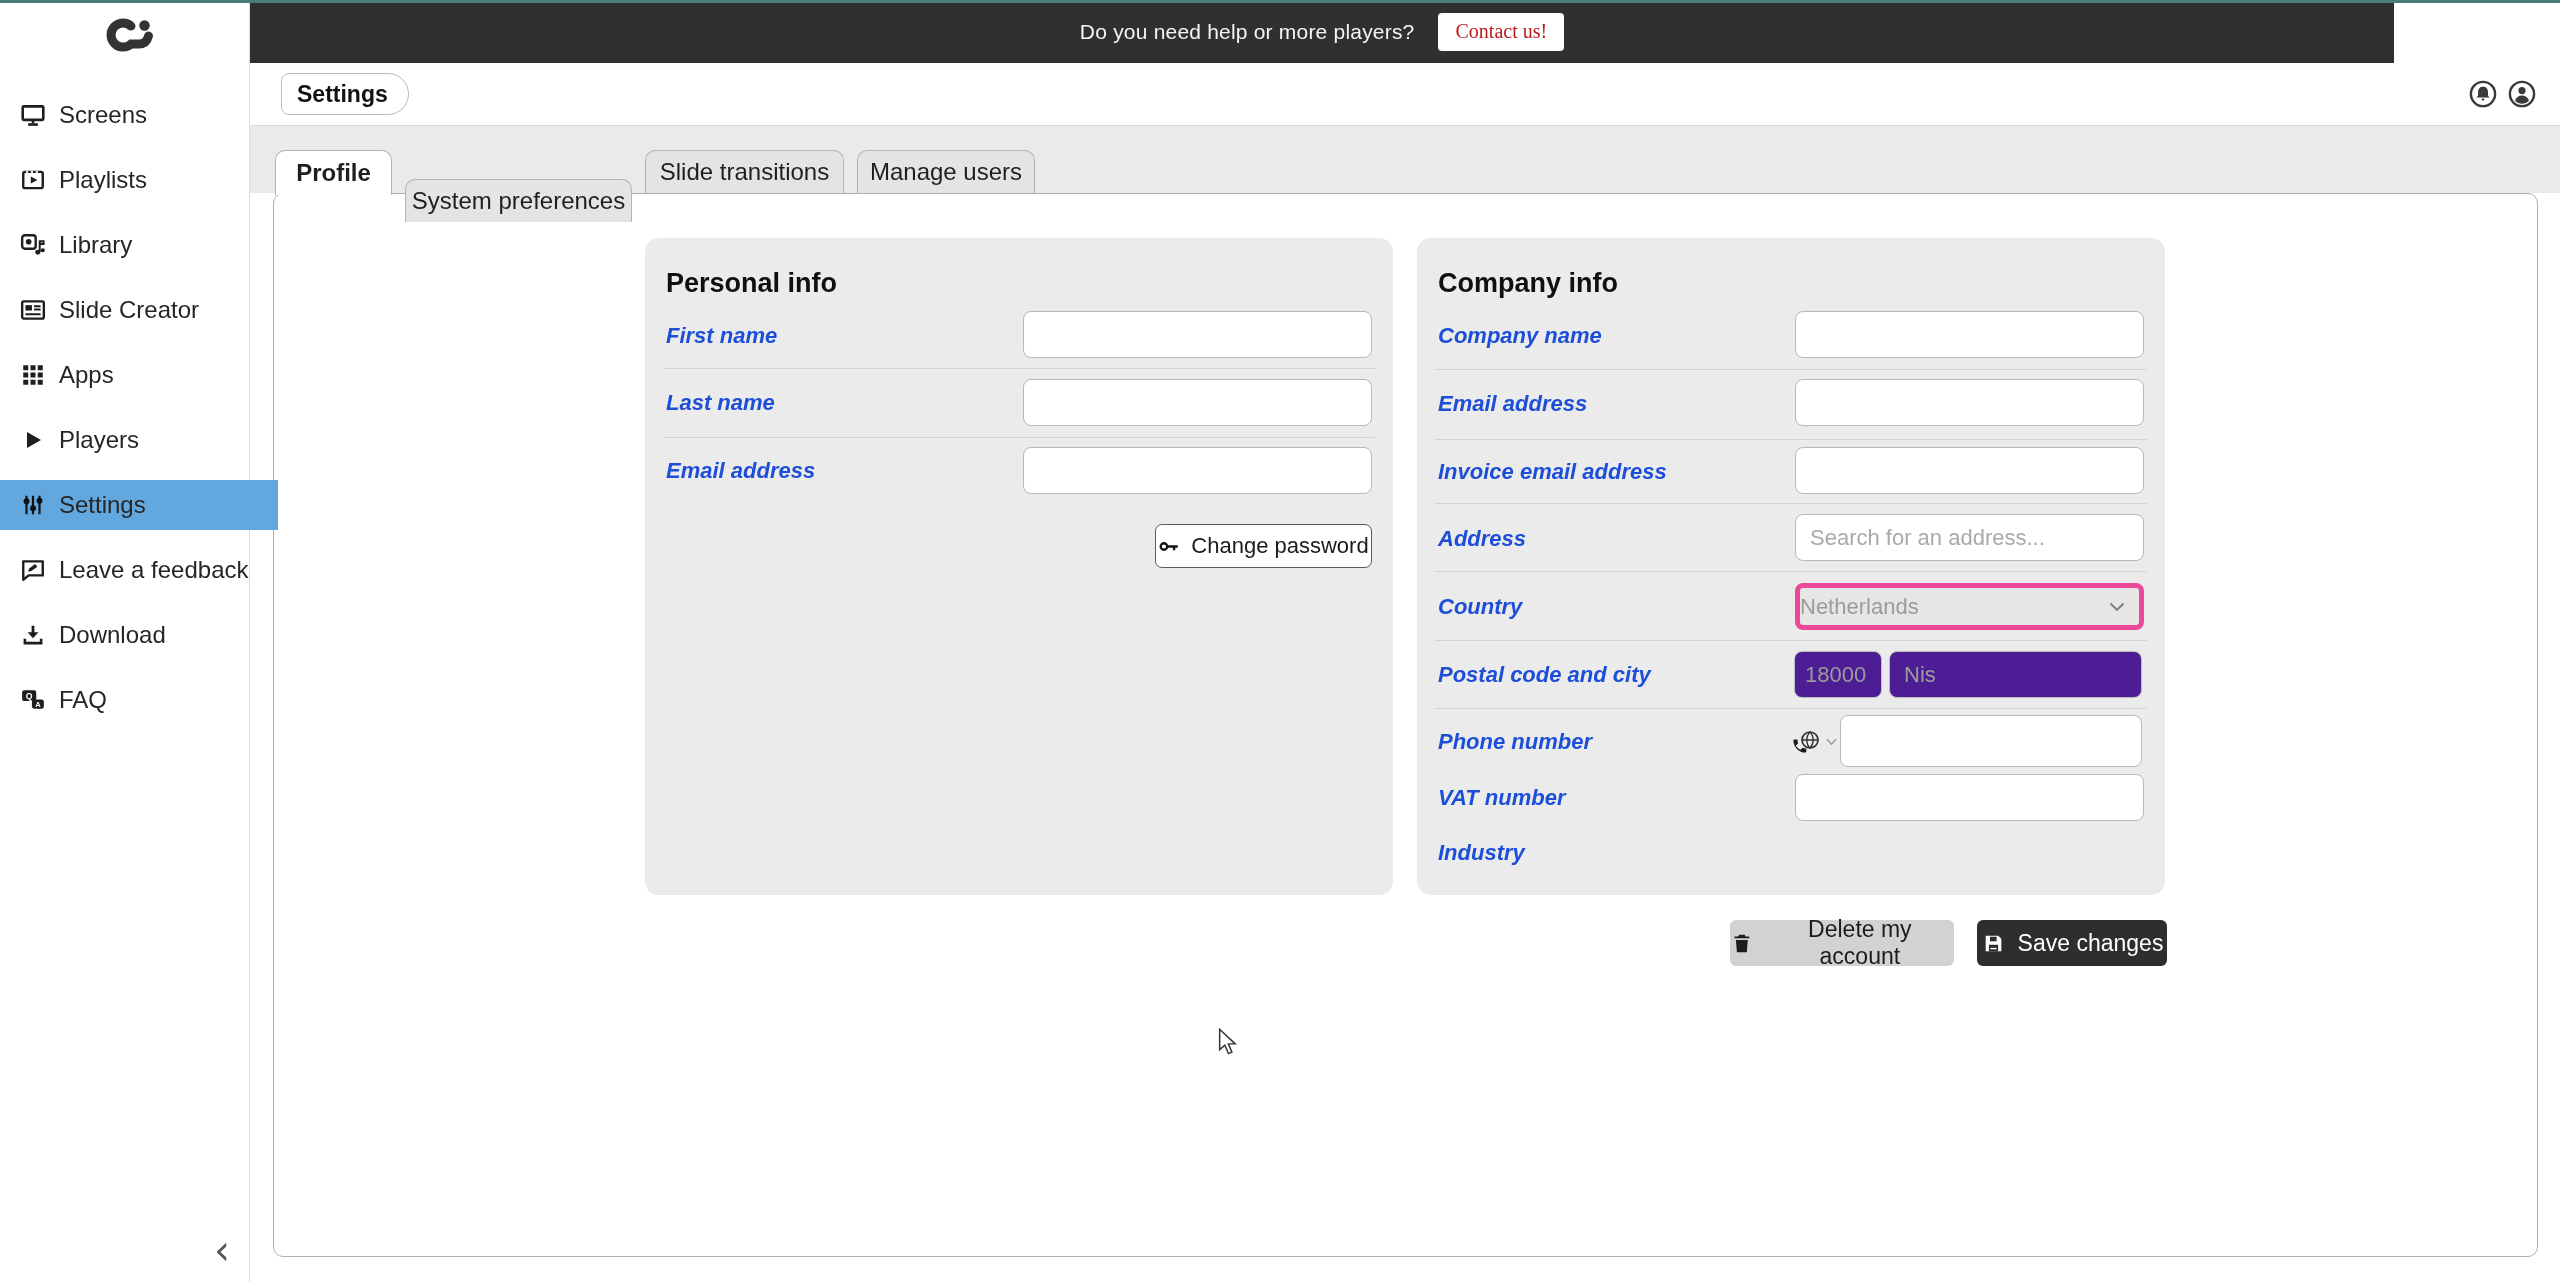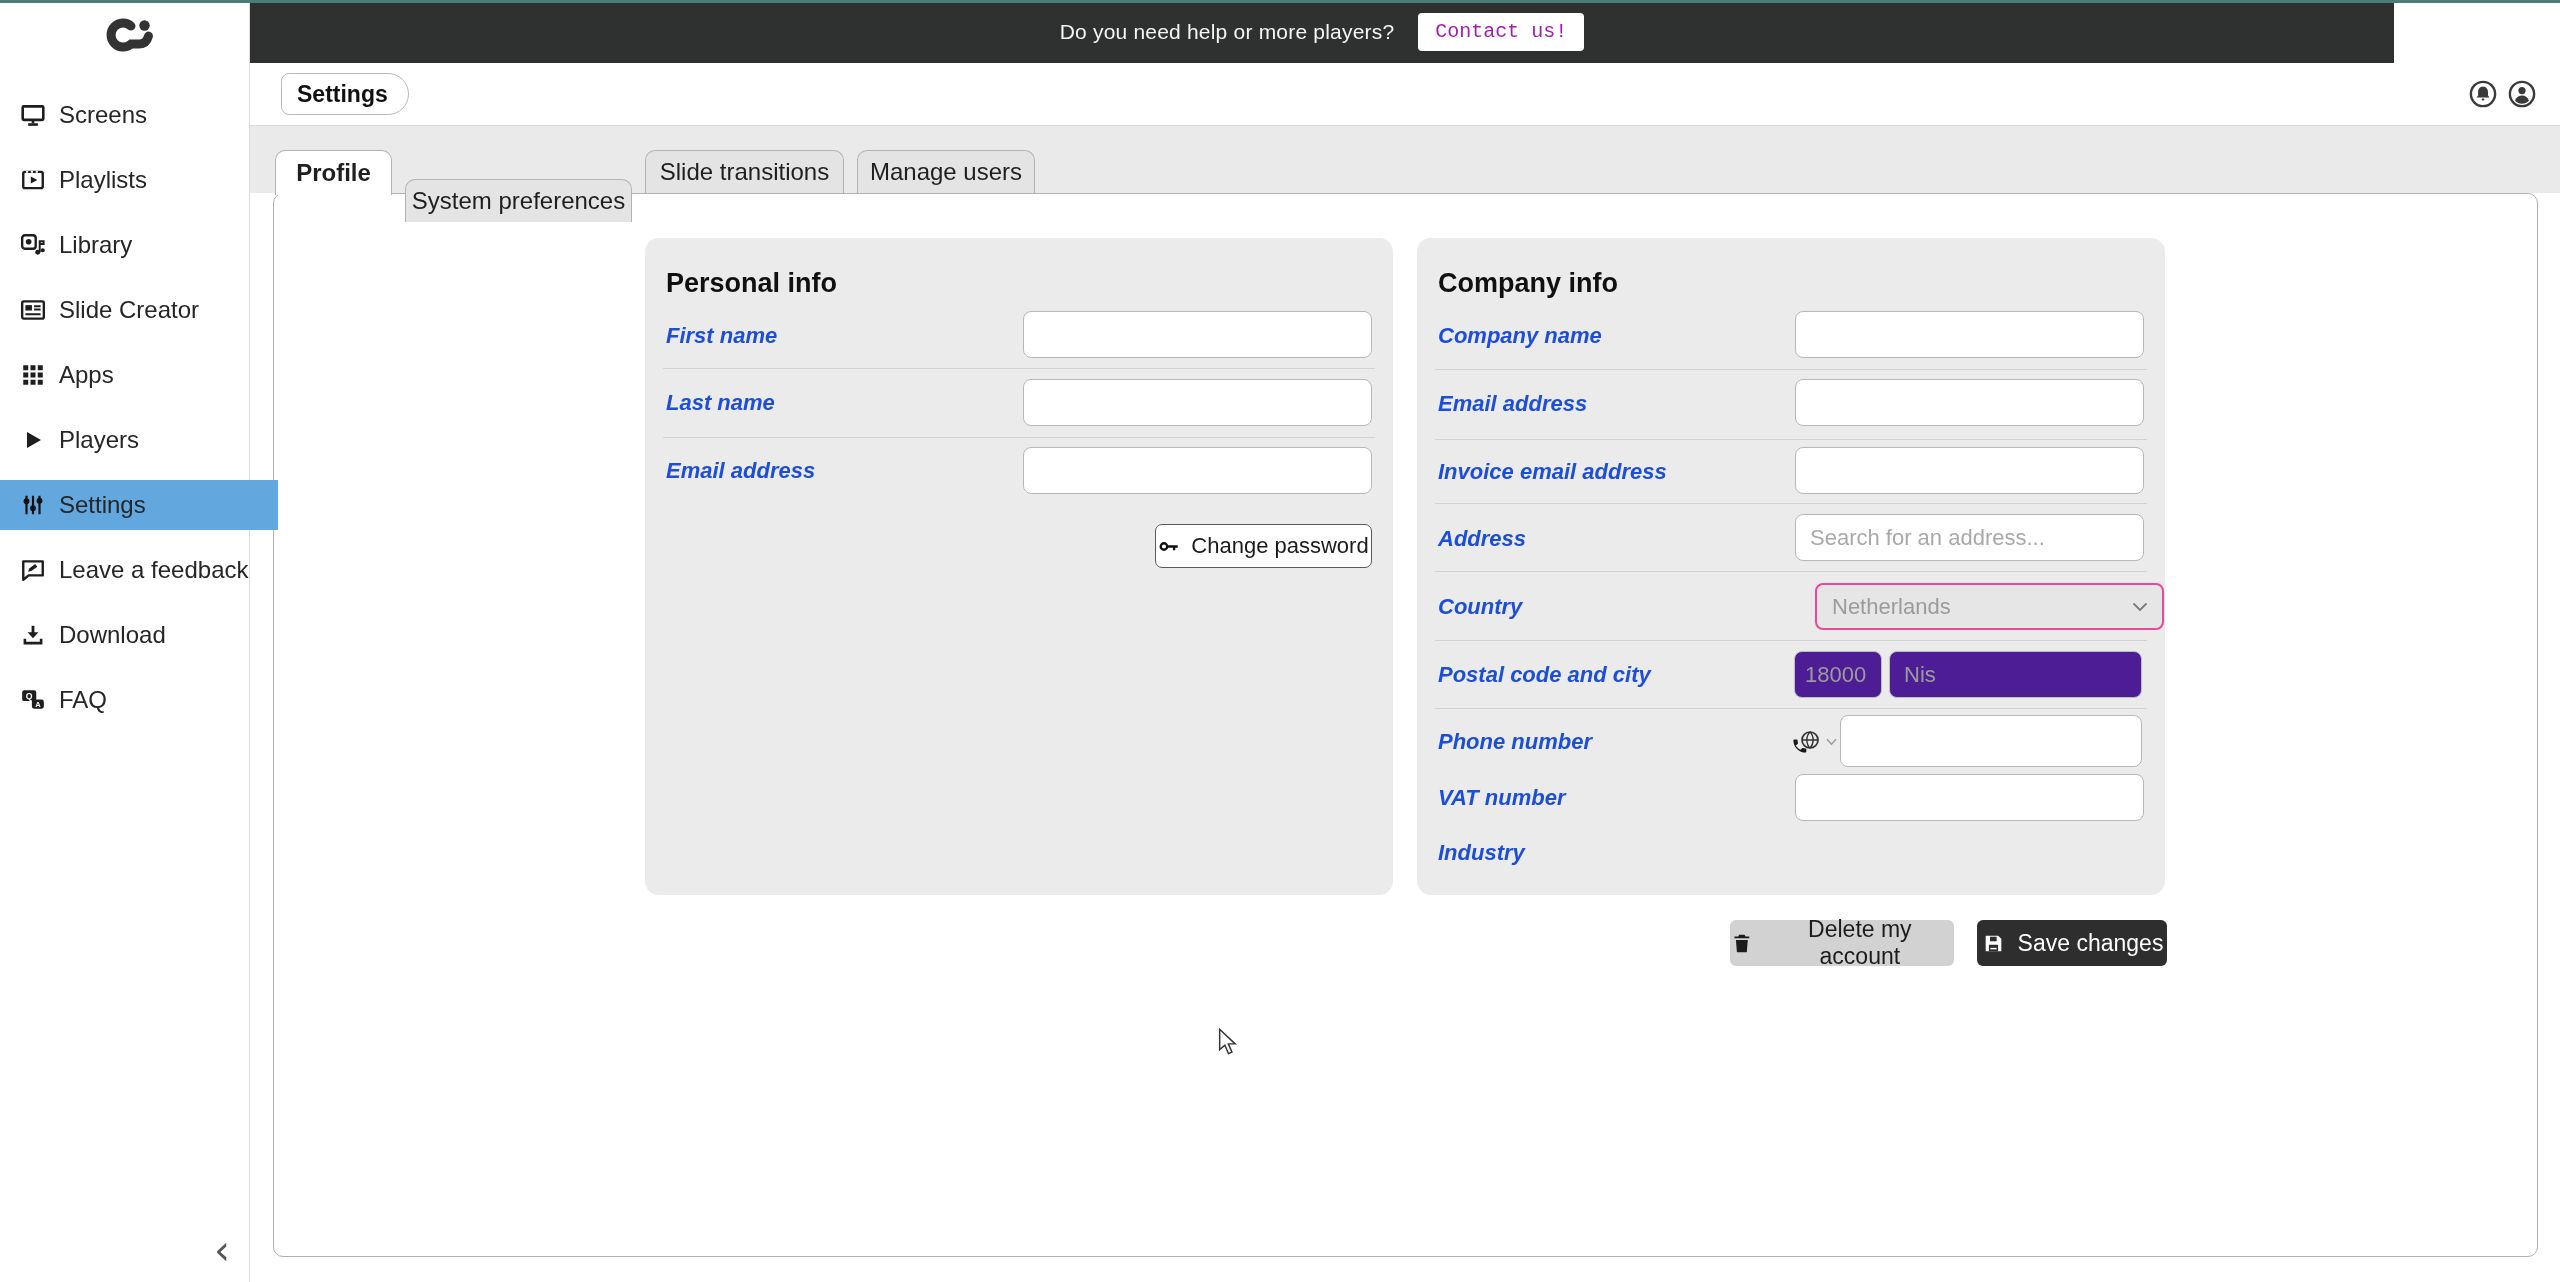--- a/index.html
+++ b/index.html
@@ -15,21 +15,21 @@
   .logo { position:absolute; left:98px; top:18px; width:58px; height:36px; cursor:pointer; }
   .side-item { position:absolute; left:0; width:278px; height:50px; display:flex; align-items:center; cursor:pointer; }
   .side-item .s-icon { position:absolute; left:20px; width:26px; height:26px; display:flex; align-items:center; justify-content:center; }
   .side-item .s-label { position:absolute; left:59px; font-size:24px; color:#262626; white-space:nowrap; }
   .side-item.active { background:#62a8df; }
   .collapse { position:absolute; left:204px; top:1232px; width:36px; height:40px; font-size:40px; line-height:36px; color:#555; text-align:center; cursor:pointer; font-family:"DejaVu Sans", sans-serif; }
 
   
   .topbar { position:absolute; left:250px; top:0; width:2144px; height:63px; background:#2f3030; display:flex; align-items:center; justify-content:center; gap:24px; z-index:20; }
   .topbar .help-text { color:#f5f5f5; font-size:21px; letter-spacing:0.2px; }
-  .contact-btn { background:#ffffff; color:#a21caf; font-size:20px; border:none; border-radius:4px; height:38px; padding:0 17px; cursor:pointer; font-family:Liberation Mono, monospace; }
+  .contact-btn { background:#ffffff; color:#b91c1c; font-size:20px; border:none; border-radius:4px; height:38px; padding:0 17px; cursor:pointer; font-family:Liberation Serif, serif; }
 
   
   .header-strip { position:absolute; left:250px; top:63px; width:2310px; height:63px; background:#ffffff; border-bottom:1px solid #d9d9d9; z-index:10; }
   .crumb { position:absolute; left:31px; top:10px; height:42px; min-width:84px; padding:0 20px 0 15px; background:#fff; border:1px solid #b9b9b9; border-radius:8px 21px 21px 8px; display:flex; align-items:center; font-size:23px; font-weight:bold; color:#111; cursor:pointer; }
   .hdr-icons { position:absolute; right:24px; top:17px; display:flex; gap:11px; }
   .hdr-icon { width:28px; height:28px; cursor:pointer; }
 
   
   .tabstrip { position:absolute; left:250px; top:126px; width:2310px; height:67px; background:#eaeaea; z-index:1; }
   .tab { position:absolute; top:150px; height:43px; border:1px solid #b3b3b3; border-bottom:none; border-radius:10px 10px 0 0; background:#e4e4e4; display:flex; align-items:center; justify-content:center; font-size:24px; color:#1f1f1f; cursor:pointer; z-index:3; }
@@ -41,21 +41,21 @@
   
   .card { position:absolute; top:238px; width:748px; height:657px; background:#ebebeb; border-radius:14px; z-index:5; }
   .card.personal { left:645px; }
   .card.company  { left:1417px; }
   .card-title { position:absolute; left:21px; top:30px; font-size:27px; font-weight:bold; color:#101010; }
   .f-label { position:absolute; left:21px; font-size:22px; font-weight:bold; color:#1d4ed8; white-space:nowrap;font-style:italic; }
   .t-input { position:absolute; left:378px; width:349px; height:47px; background:#fff; border:1px solid #b8b8b8; border-radius:8px; font-size:22px; color:#222; padding:0 14px; font-family:inherit; outline:none; }
   .t-input::placeholder { color:#a9a9a9; }
   .t-input:disabled { background:#4c1d95; border-color:#bdbdbd; color:#9b9b9b; }
   .divider { position:absolute; left:18px; width:712px; height:1px; background:#d2d2d2; }
-  .sel { position:absolute; left:398px; width:349px; height:47px; border:2px solid #ec4899; border-radius:8px; display:flex; align-items:center; padding:0 15px; font-size:22px; cursor:pointer; }
+  .sel { position:absolute; left:378px; width:349px; height:47px; border:5px solid #ec4899; border-radius:8px; display:flex; align-items:center; padding:0 0; font-size:22px; cursor:pointer; }
   .sel .chev { position:absolute; right:14px; }
   .sel.disabled { background:#e6e6e6; color:#9b9b9b; cursor:default; }
   .sel.white { background:#ffffff; color:#111; }
 
   .chg-btn { position:absolute; left:510px; top:286px; width:217px; height:44px; background:#fff; border:1px solid #5a5a5a; border-radius:7px; display:flex; align-items:center; justify-content:center; gap:10px; font-size:22px; color:#1b1b1b; cursor:pointer; font-family:inherit; }
 
   .phone-flag { position:absolute; left:372px; top:487px; width:52px; height:34px; display:flex; align-items:center; gap:3px; cursor:pointer; }
   .phone-input { position:absolute; left:423px; top:477px; width:302px; height:52px; background:#fff; border:1px solid #b8b8b8; border-radius:8px; font-size:22px; padding:0 14px; font-family:inherit; outline:none; }
 
   

